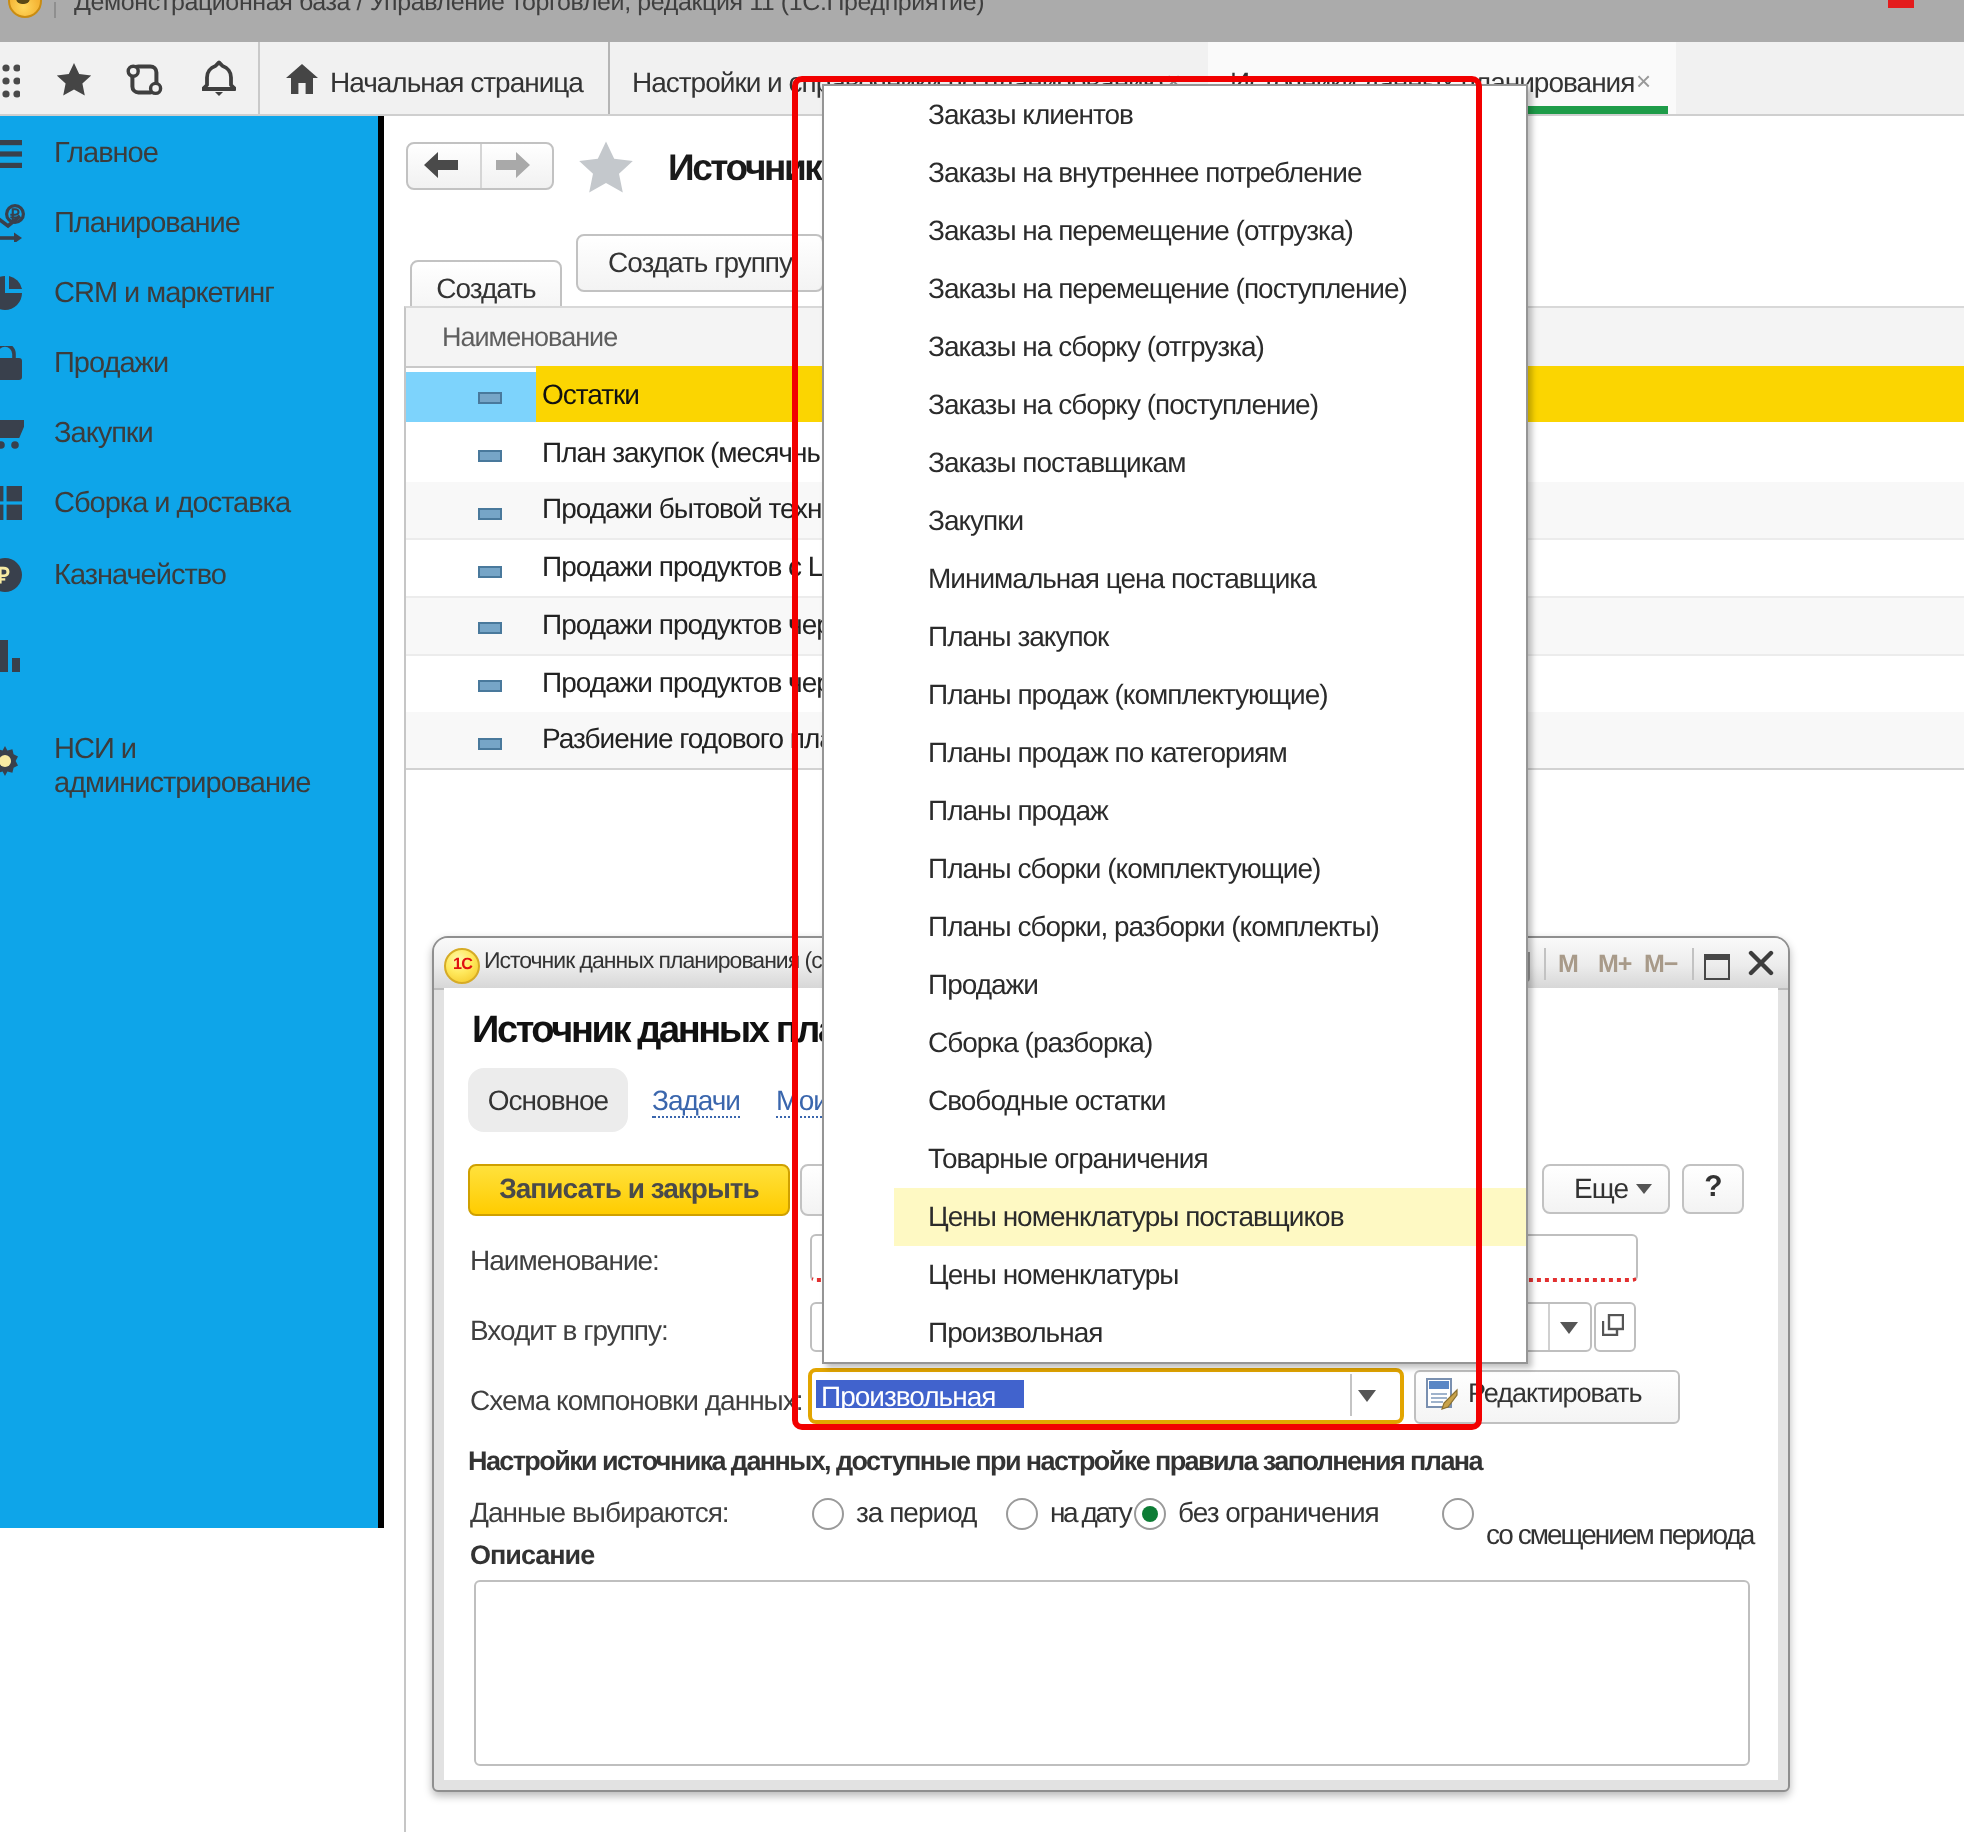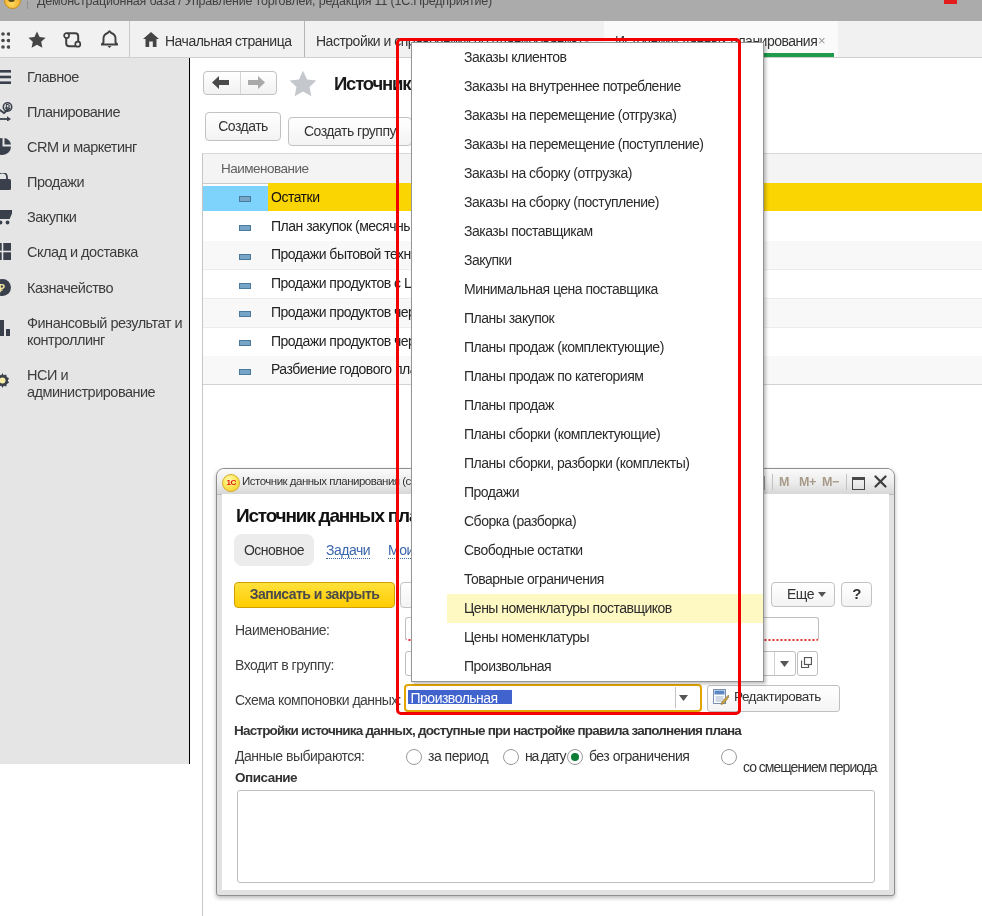--- a/index.html
+++ b/index.html
@@ -52,21 +52,21 @@
 </svg>
 <div class="txt" style="left:165px;top:33px;font-size:14px;color:#333;">Начальная страница</div>
 <div class="abs" style="left:304px;top:21px;width:1px;height:36px;background:#b5b5b5;"></div>
 <div class="txt" style="left:316px;top:33px;font-size:14px;color:#333;">Настройки и справочники по планированию</div>
 <div class="txt" style="left:583px;top:33px;font-size:13px;color:#888;">×</div>
 <div class="abs" style="left:604px;top:21px;width:234px;height:36px;background:#fafafa;"></div>
 <div class="txt" style="left:615px;top:33px;font-size:14px;color:#333;">Источники данных планирования</div>
 <div class="txt" style="left:818px;top:33px;font-size:13px;color:#999;">×</div>
 <div class="abs" style="left:606px;top:53px;width:228px;height:4px;background:#1e9c49;"></div>
 
-<div class="abs" id="sidebar" style="left:0;top:58px;width:189px;height:706px;background:#e5e5e5;border-right:1px solid #000000;overflow:hidden;font-size:14.5px;color:#3c3c3c;">
+<div class="abs" id="sidebar" style="left:0;top:58px;width:189px;height:706px;background:#0ea5e9;border-right:3px solid #000000;overflow:hidden;font-size:14.5px;color:#3c3c3c;">
 
   <svg class="abs" style="left:-5px;top:11px;" width="16" height="16" viewBox="0 0 16 16">
     <g fill="#39404c">
         <rect x="0" y="1" width="16" height="2.6"></rect>
         <rect x="0" y="6.7" width="16" height="2.6"></rect>
         <rect x="0" y="12.4" width="16" height="2.6"></rect>
       </g>
   </svg>
   <div class="txt" style="left:27px;top:11px;">Главное</div>
 
@@ -100,36 +100,35 @@
   <div class="txt" style="left:27px;top:150.5px;">Закупки</div>
 
   <svg class="abs" style="left:-6px;top:185px;" width="17" height="17" viewBox="0 0 17 17">
     <g fill="#39404c">
         <rect x="0" y="0" width="7.7" height="7.7"></rect>
         <rect x="9.3" y="0" width="7.7" height="7.7"></rect>
         <rect x="0" y="9.3" width="7.7" height="7.7"></rect>
         <rect x="9.3" y="9.3" width="7.7" height="7.7"></rect>
       </g>
   </svg>
-  <div class="txt" style="left:27px;top:186px;">Склад и доставка</div>
+  <div class="txt" style="left:27px;top:186px;">Сборка и доставка</div>
 
   <svg class="abs" style="left:-6px;top:221px;" width="17" height="17" viewBox="0 0 17 17">
     <circle cx="8.5" cy="8.5" r="8.5" fill="#39404c"></circle>
     <text x="4.5" y="12.5" font-size="11" font-weight="bold" fill="#f8eba3">₽</text>
   </svg>
   <div class="txt" style="left:27px;top:221.5px;">Казначейство</div>
 
   <svg class="abs" style="left:-6px;top:262px;" width="17" height="16" viewBox="0 0 17 16">
     <g fill="#39404c">
         <rect x="0" y="6" width="4" height="10"></rect>
         <rect x="6" y="0" width="4" height="16"></rect>
         <rect x="12" y="9" width="4" height="7"></rect>
       </g>
   </svg>
-  <div class="txt" style="left:27px;top:257px;line-height:16.5px;">Финансовый результат и<br>контроллинг</div>
 
   <svg class="abs" style="left:-6px;top:314px;" width="17" height="17" viewBox="0 0 17 17">
     <path d="M8.5 1 l1.2 2.2 2.5-.6 .6 2.5 2.2 1.2-1.2 2.2 1.2 2.2-2.2 1.2-.6 2.5-2.5-.6-1.2 2.2-1.2-2.2-2.5 .6-.6-2.5-2.2-1.2 1.2-2.2-1.2-2.2 2.2-1.2 .6-2.5 2.5 .6 Z" fill="#39404c"></path>
     <circle cx="8.5" cy="8.5" r="3" fill="#f8eba3"></circle>
   </svg>
   <div class="txt" style="left:27px;top:309px;line-height:16.5px;">НСИ и<br>администрирование</div>
 </div>
 
 <div class="abs" style="left:203px;top:71px;width:72px;height:22px;background:linear-gradient(#ffffff,#f1f1f1);border:1px solid #c2c2c2;border-radius:4px;"></div>
 <div class="abs" style="left:240px;top:72px;width:1px;height:22px;background:#d5d5d5;"></div>
@@ -138,21 +137,21 @@
 </svg>
 <svg class="abs" style="left:248px;top:76px;" width="17" height="13" viewBox="0 0 17 13">
   <path d="M10 0 L10 4 L0 4 L0 9 L10 9 L10 13 L17 6.5 Z" fill="#a9a9a9"></path>
 </svg>
 
 <svg class="abs" style="left:289px;top:70px;" width="28" height="27" viewBox="0 0 28 27">
   <path d="M14 0.8 L18.1 9.4 L27.4 10.5 L20.5 16.9 L22.4 26.2 L14 21.5 L5.6 26.2 L7.5 16.9 L0.6 10.5 L9.9 9.4 Z" fill="#c4c8cc"></path>
 </svg>
 <div class="txt" style="left:334px;top:73px;font-size:18.5px;font-weight:bold;color:#1a1a1a;letter-spacing:-1.2px;">Источники данных планирования</div>
 
-<div class="abs" style="left:205px;top:112px;width:74px;height:27px;background:linear-gradient(#ffffff,#f3f3f3);border:1px solid #c2c2c2;border-radius:4px;
+<div class="abs" style="left:205px;top:130px;width:74px;height:27px;background:linear-gradient(#ffffff,#f3f3f3);border:1px solid #c2c2c2;border-radius:4px;
      font-size:14px;color:#333;text-align:center;line-height:26px;">Создать</div>
 <div class="abs" style="left:288px;top:117px;width:122px;height:27px;background:linear-gradient(#ffffff,#f3f3f3);border:1px solid #c2c2c2;border-radius:4px;
      font-size:14px;color:#333;text-align:center;line-height:26px;">Создать группу</div>
 
 <div class="abs" style="left:202px;top:153px;width:780px;height:763px;border-left:1px solid #c6c6c6;border-top:1px solid #d8d8d8;background:#fff;overflow:hidden;">
   <div class="abs" style="left:0;top:0;width:780px;height:29px;background:#f4f4f4;border-bottom:1px solid #c9c9c9;">
     <div class="txt" style="left:18px;top:7px;font-size:13.5px;color:#5f5f5f;">Наименование</div>
   </div>
 
   <div class="abs" style="left:0;top:31.5px;width:780px;height:25.5px;background:#7dd3fc;">

